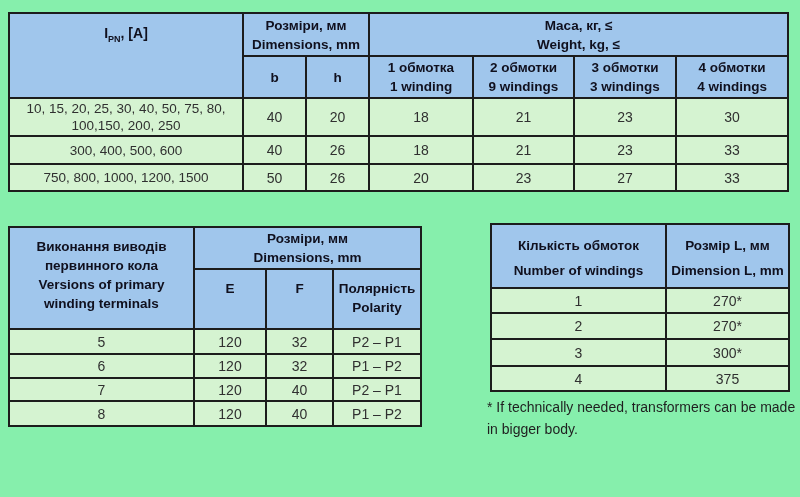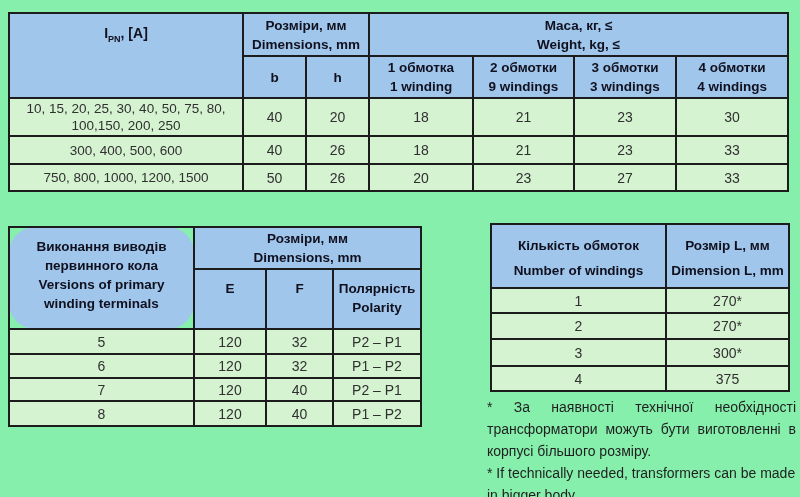--- a/index.html
+++ b/index.html
@@ -49,21 +49,21 @@
   #top-table .currents-cell { font-size: 13.5px; line-height: 17px; padding: 0 4px; }
 
   
   #versions-table { left: 8px; top: 226px; width: 412px; }
   #versions-table .hr1 { height: 42px; }
   #versions-table .hr2 { height: 60px; }
   #versions-table .vr1 { height: 25px; }
   #versions-table .vr2 { height: 24px; }
   #versions-table .vr3 { height: 23px; }
   #versions-table .vr4 { height: 25px; }
-  #versions-table .left-head { vertical-align: top; padding-top: 9px; line-height: 19px; border-radius: 26px; }
+  #versions-table .left-head { vertical-align: top; padding-top: 9px; line-height: 19px; }
   #versions-table .left-head .gap { }
   #versions-table .sub-head { vertical-align: top; padding-top: 9px; }
 
   
   #windings-table { left: 490px; top: 223px; width: 298px; }
   #windings-table .hr1 { height: 64px; }
   #windings-table .wr1 { height: 25px; }
   #windings-table .wr2 { height: 26px; }
   #windings-table .wr3 { height: 27px; }
   #windings-table .wr4 { height: 25px; }
@@ -243,17 +243,16 @@
       <td>300*</td>
     </tr>
     <tr class="wr4">
       <td>4</td>
       <td>375</td>
     </tr>
   </tbody>
     </table>
 
   <div id="footnote">
-    <p class="uk">* За наявності технічної необхідності трансформатори можуть бути виготовленні в корпусі більшого розміру.</p>
     <p class="en">* If technically needed, transformers can be made in bigger body.</p>
   </div>
 
 </div>
 
 </body></html>

